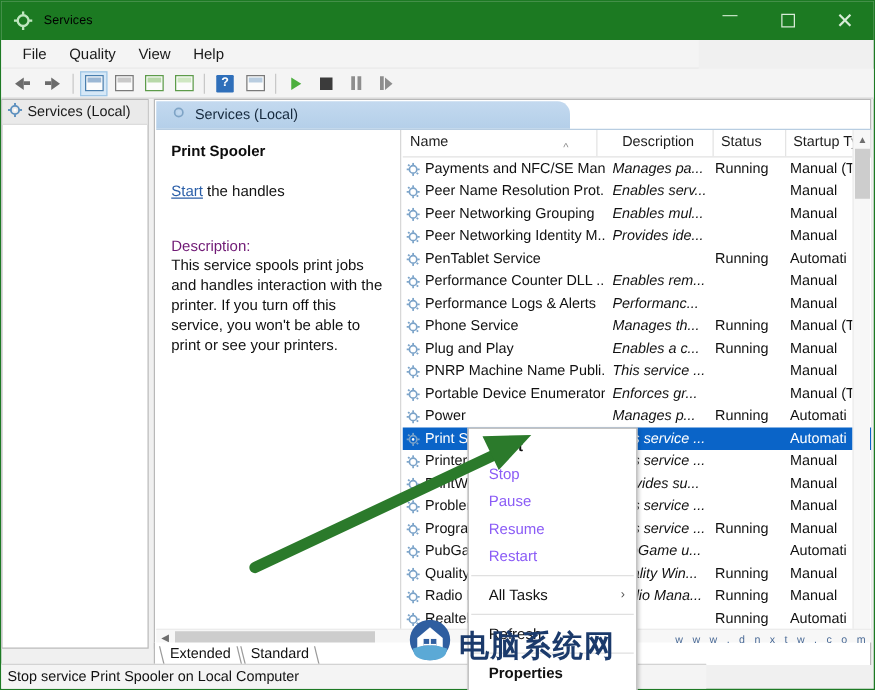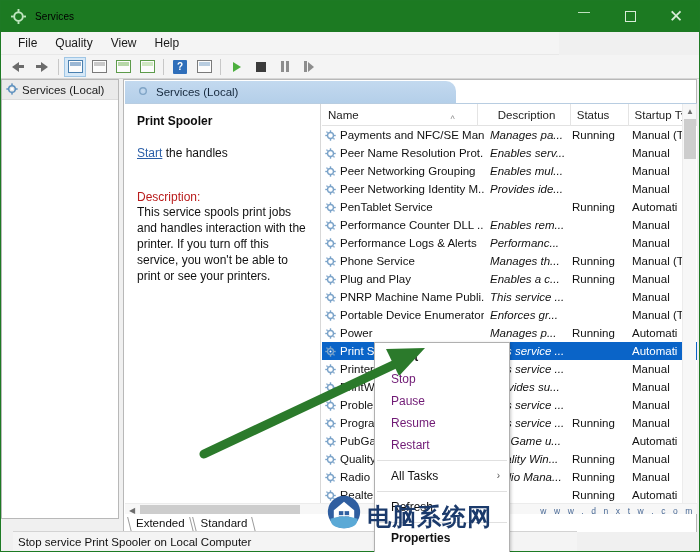--- a/index.html
+++ b/index.html
@@ -135,31 +135,31 @@
   .detail {
     position: absolute; left: 1px; top: 24px; width: 196px; height: 414px;
     background: #ffffff; border-right: 1px solid #d8d8d8;
     padding: 10px 10px 0 12px;
   }
   .detail .d-title { font-size: 12px; font-weight: bold; color: #0d0d0d; }
   .detail .d-action { margin-top: 18px; font-size: 12px; color: #111; }
   .detail .d-link {
     color: #2b5fa8; text-decoration: underline; cursor: pointer;
   }
-  .detail .d-desc-label { margin-top: 30px; font-size: 12px; color: #b91c1c; }
+  .detail .d-desc-label { margin-top: 30px; font-size: 12px; color: #701a75; }
   .detail .d-desc { font-size: 12px; color: #111; line-height: 16px; }
 
   
   .list {
     position: absolute; left: 198px; top: 24px; width: 375px; height: 414px;
     background: #ffffff; overflow: hidden;
   }
   .list-header {
     display: flex; height: 22px; background: #ffffff;
-    border-bottom: 1px solid #e2e2e2; align-items: center;
+    border-bottom: 1px solid #e2e2e2; align-items: flex-end;
   }
   .lh-cell {
     font-size: 11.5px; color: #1d1d1d; height: 22px; line-height: 22px;
     border-right: 1px solid #e4e4e4; padding-left: 6px;
     position: relative; overflow: hidden; white-space: nowrap;
   }
   .lh-cell .sortcaret {
     position: absolute; right: 22px; top: 4px; color: #8a8a8a; font-size: 9px;
   }
   .lh-cell.startup .sortcaret { right: 4px; }
@@ -225,40 +225,40 @@
   }
   .tab::before, .tab::after {
     content: ""; position: absolute; top: 2px; width: 1px; height: 15px;
     background: #9a9a9a;
   }
   .tab::before { left: 1px; transform: skewX(14deg); }
   .tab::after  { right: 1px; transform: skewX(14deg); }
 
   
   .statusbar {
-    position: absolute; left: 12px; bottom: 0; width: 564px; height: 20px;
+    position: absolute; left: 0; bottom: 0; width: 564px; height: 20px;
     background: #f4f4f4; border-top: 1px solid #d3d3d3;
     display: flex; align-items: center; padding-left: 5px;
   }
   .statusbar .sb-text { font-size: 11.5px; color: #111; }
 
   
   .ctxmenu {
     position: absolute; left: 373px; top: 341px; width: 136px; height: 211px;
     background: #ffffff; border: 1px solid #b0b0b0;
     box-shadow: 1px 1px 3px rgba(0,0,0,.22);
     padding: 3px 0;
     z-index: 40;
   }
   .ctx-item {
     height: 22px; line-height: 22px; font-size: 12px; color: #111;
     padding-left: 16px; position: relative; white-space: nowrap;
   }
   .ctx-item.bold { font-weight: bold; }
-  .ctx-item.disabled { color: #701a75; }
+  .ctx-item.disabled { color: #8b5cf6; }
   .ctx-item .sub-caret {
     position: absolute; right: 9px; top: 0; font-size: 10px; color: #555;
   }
   .ctx-sep { height: 1px; background: #e0e0e0; margin: 4px 2px; }
 
   
   .anno { position: absolute; left: 0; top: 0; width: 700px; height: 552px;
     pointer-events: none; z-index: 50; }
 
   

